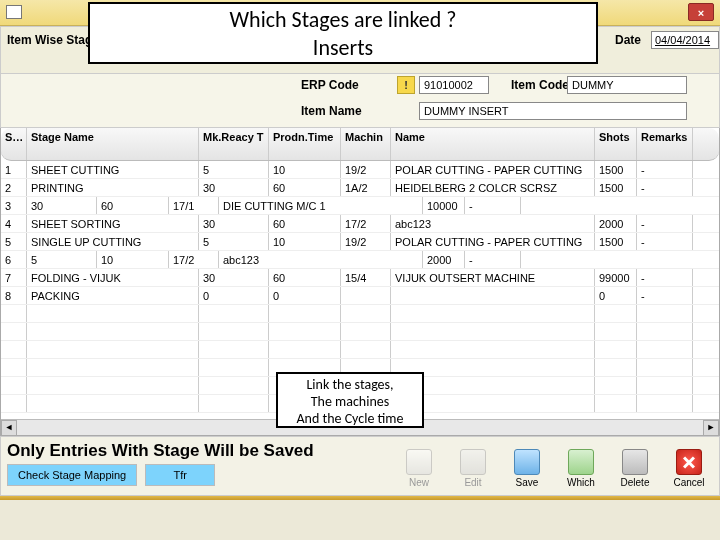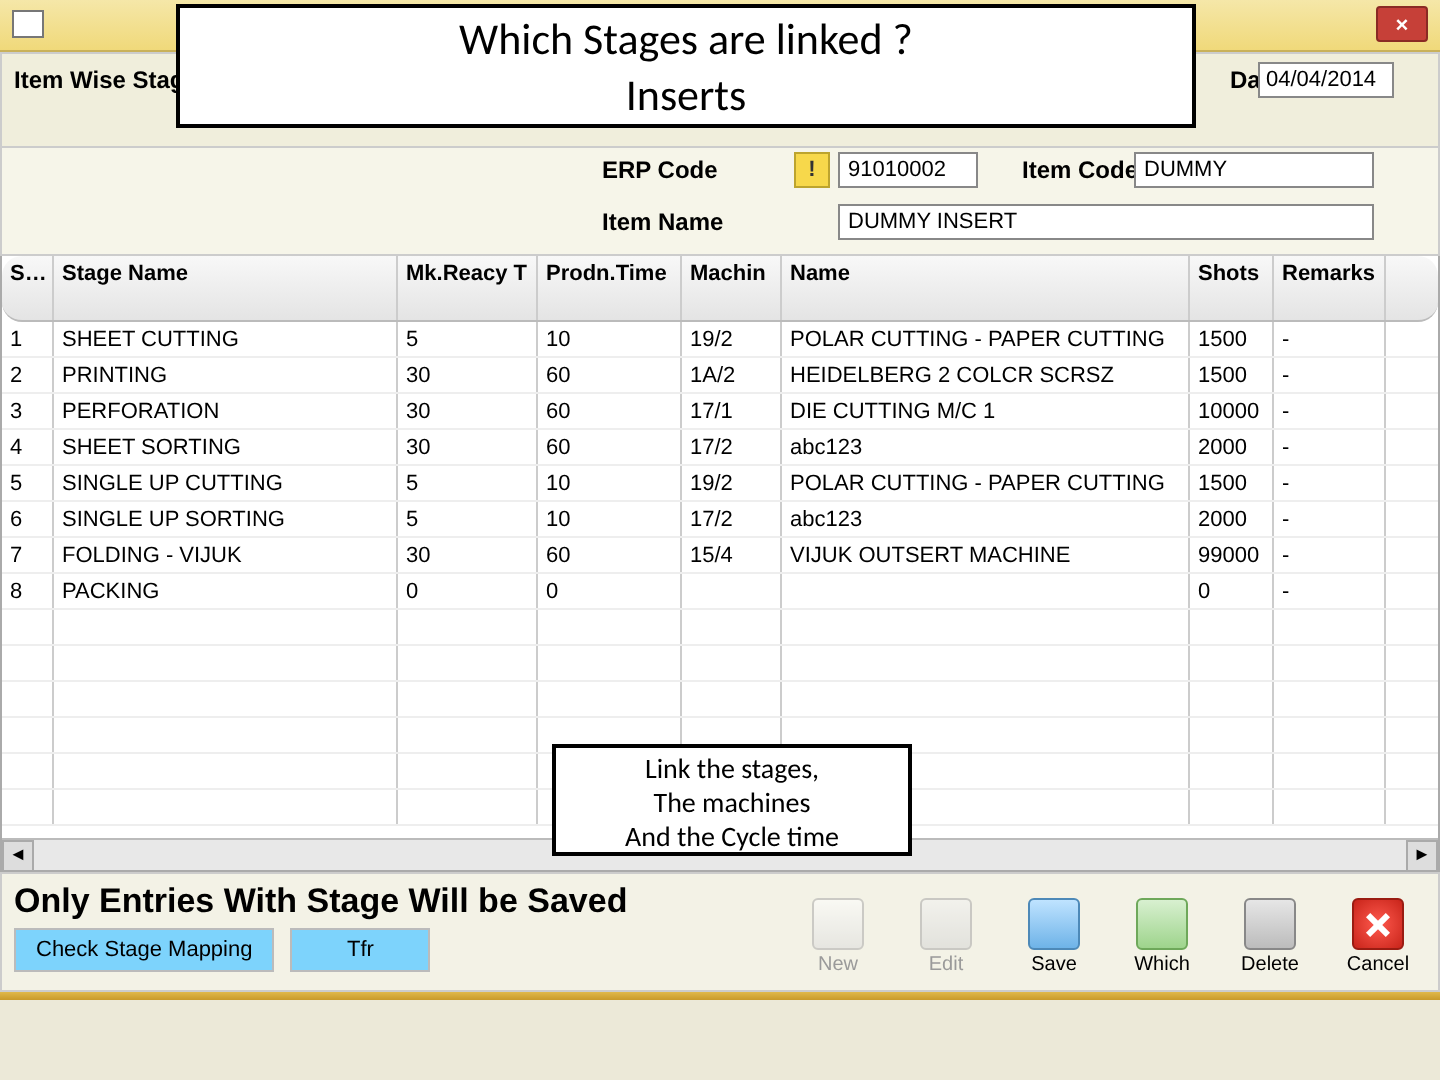--- a/index.html
+++ b/index.html
@@ -64,27 +64,28 @@
     font-size: 12px;
   }
   .header-band .label-date {
     position: absolute;
     right: 78px; top: 6px;
     font-weight: bold;
     font-size: 12px;
   }
   .header-band .date-input {
     position: absolute;
-    right: 22px; top: 4px;
+    right: 0; top: 4px;
     width: 68px;
     height: 18px;
     border: 1px solid #888;
     background: #fff;
     font-size: 11px;
     padding: 2px 3px;
+    text-decoration: underline;
   }
   .filter-band {
     height: 54px;
     background: #f6f5e9;
     border: 1px solid #ccc;
     border-top: none;
     position: relative;
   }
   .filter-band .lbl {
     position: absolute;
@@ -164,21 +165,21 @@
     background: #ddd;
     border: 1px solid #aaa;
     text-align: center;
     line-height: 12px;
     font-size: 9px;
     cursor: pointer;
   }
   .overlay-note {
     position: absolute;
     left: 276px; top: 372px;
-    width: 180px; height: 56px;
+    width: 148px; height: 56px;
     border: 2px solid #000;
     background: #fff;
     text-align: center;
     font-family: Calibri, Arial, sans-serif;
     font-size: 14px;
     line-height: 17px;
     padding-top: 2px;
     z-index: 10;
   }
   .toolbar {
@@ -302,21 +303,20 @@
         <div class="gc col-stage">PRINTING</div>
         <div class="gc col-mk">30</div>
         <div class="gc col-prod">60</div>
         <div class="gc col-mach">1A/2</div>
         <div class="gc col-name">HEIDELBERG 2 COLCR SCRSZ</div>
         <div class="gc col-shots">1500</div>
         <div class="gc col-rem">-</div>
       </div>
       <div class="gr">
         <div class="gc col-sr">3</div>
-        <div class="gc col-stage">PERFORATION</div>
         <div class="gc col-mk">30</div>
         <div class="gc col-prod">60</div>
         <div class="gc col-mach">17/1</div>
         <div class="gc col-name">DIE CUTTING M/C 1</div>
         <div class="gc col-shots">10000</div>
         <div class="gc col-rem">-</div>
       </div>
       <div class="gr">
         <div class="gc col-sr">4</div>
         <div class="gc col-stage">SHEET SORTING</div>
@@ -332,21 +332,20 @@
         <div class="gc col-stage">SINGLE UP CUTTING</div>
         <div class="gc col-mk">5</div>
         <div class="gc col-prod">10</div>
         <div class="gc col-mach">19/2</div>
         <div class="gc col-name">POLAR CUTTING - PAPER CUTTING</div>
         <div class="gc col-shots">1500</div>
         <div class="gc col-rem">-</div>
       </div>
       <div class="gr">
         <div class="gc col-sr">6</div>
-        <div class="gc col-stage">SINGLE UP SORTING</div>
         <div class="gc col-mk">5</div>
         <div class="gc col-prod">10</div>
         <div class="gc col-mach">17/2</div>
         <div class="gc col-name">abc123</div>
         <div class="gc col-shots">2000</div>
         <div class="gc col-rem">-</div>
       </div>
       <div class="gr">
         <div class="gc col-sr">7</div>
         <div class="gc col-stage">FOLDING - VIJUK</div>

